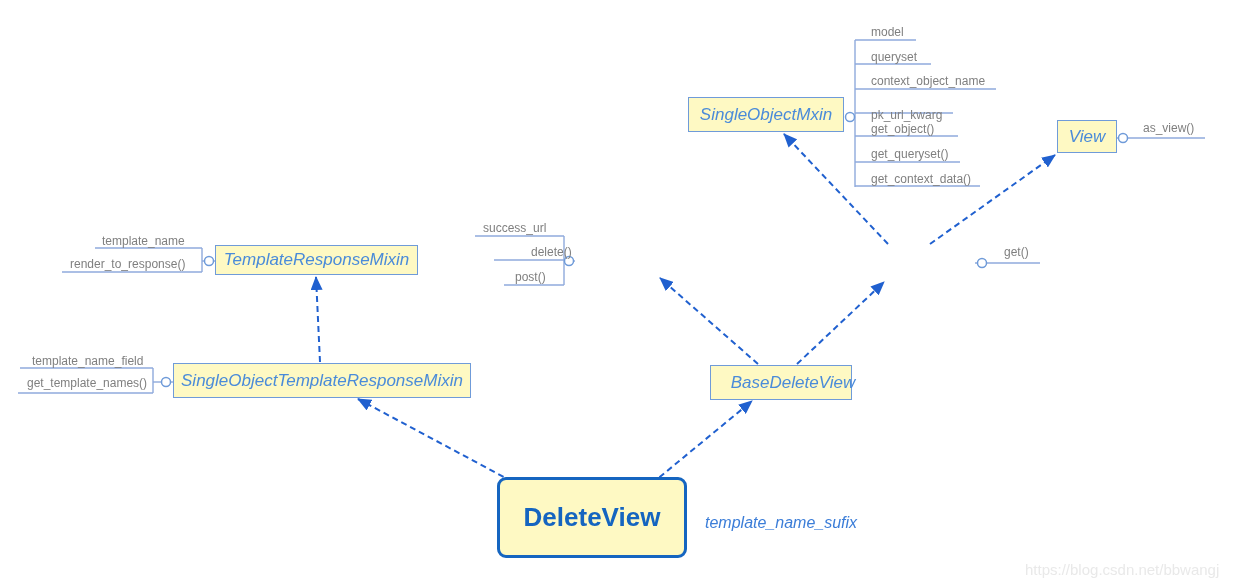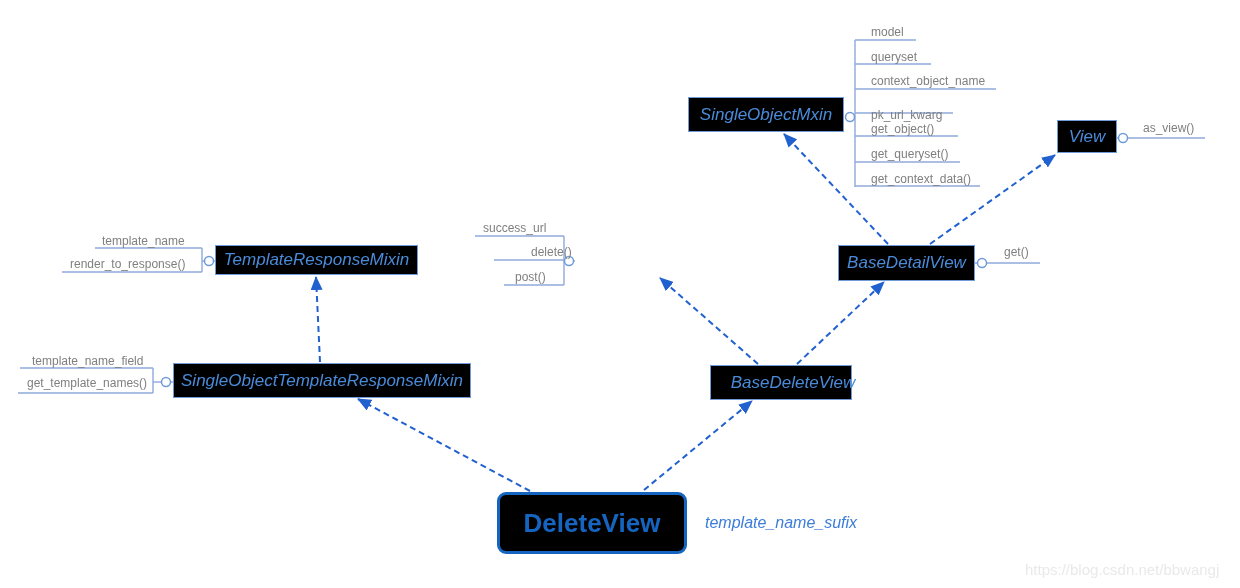--- a/index.html
+++ b/index.html
@@ -16,21 +16,21 @@
     left: 0; top: 0;
     width: 1240px; height: 588px;
     z-index: 1;
   }
   .box {
     position: absolute;
     z-index: 2;
     display: flex;
     align-items: center;
     justify-content: center;
-    background: #000000;
+    background: #fef9c3;
     border: 1.5px solid #6f9bd9;
     color: #4a8bd9;
     font-style: italic;
     font-size: 17px;
     white-space: nowrap;
     box-sizing: border-box;
   }
   .box.emph {
     border: 3px solid #1565c0;
     border-radius: 9px;
@@ -137,27 +137,26 @@
     </g>
   </svg>
 
   <div class="box" style="left:688px; top:97px; width:156px; height:35px;">SingleObjectMxin</div>
 
   <div class="box" style="left:1057px; top:120px; width:60px; height:33px;">View</div>
 
   <div class="box" style="left:215px; top:245px; width:203px; height:30px;">TemplateResponseMixin</div>
 
 
-  <div class="box" style="left:838px; top:245px; width:137px; height:36px;">BaseDetailView</div>
 
   <div class="box" style="left:173px; top:363px; width:298px; height:35px;">SingleObjectTemplateResponseMixin</div>
 
   <div class="box" style="left:710px; top:365px; width:142px; height:35px;padding-left:24px;">BaseDeleteView</div>
 
-  <div class="box emph" style="left:497px; top:492px; width:190px; height:62px;">DeleteView</div>
+  <div class="box emph" style="left:497px; top:477px; width:190px; height:81px;">DeleteView</div>
 
   <div class="member" style="left:871px; top:25px;">model</div>
   <div class="member" style="left:871px; top:50px;">queryset</div>
   <div class="member" style="left:871px; top:74px;">context_object_name</div>
   <div class="member" style="left:871px; top:108px;">pk_url_kwarg</div>
   <div class="member" style="left:871px; top:122px;">get_object()</div>
   <div class="member" style="left:871px; top:147px;">get_queryset()</div>
   <div class="member" style="left:871px; top:172px;">get_context_data()</div>
 
   <div class="member" style="left:1143px; top:121px;">as_view()</div>

